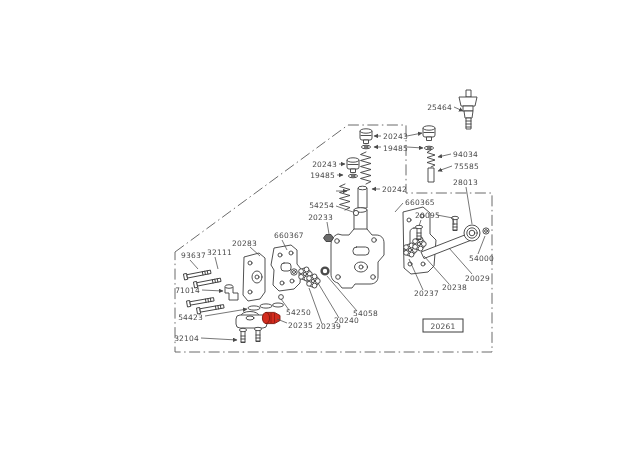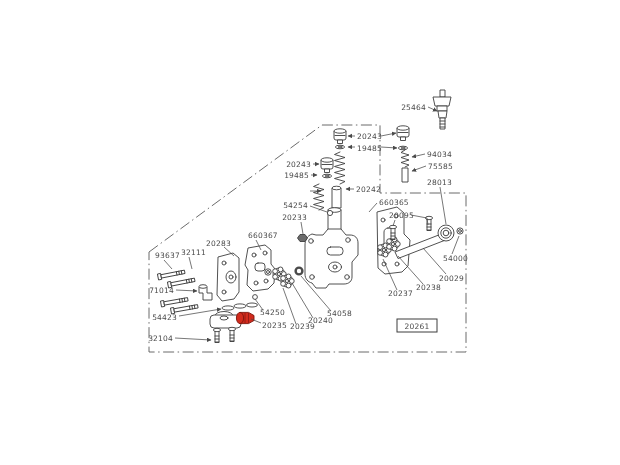--- a/index.html
+++ b/index.html
@@ -1,17 +1,17 @@
 <!DOCTYPE html>
 <html><head>
 <meta charset="utf-8">
 <style>
   html,body{margin:0;padding:0;background:#fff;}
   .stage{position:relative;width:540px;height:465px;background:#fff;overflow:hidden;
-         font-family:"DejaVu Sans",sans-serif;}
+         font-family:"DejaVu Sans",sans-serif;padding-left:26px;}
   .lbl{font:7.5px "DejaVu Sans",sans-serif;fill:#4a4a4a;letter-spacing:.2px;}
   .ln{fill:none;stroke:#3d3d3d;stroke-width:.9;stroke-linecap:round;stroke-linejoin:round;}
   .fw{fill:#ffffff;stroke:#3d3d3d;stroke-width:.9;stroke-linejoin:round;}
   .lead{fill:none;stroke:#4a4a4a;stroke-width:.75;}
   .dash{fill:none;stroke:#5a5a5a;stroke-width:.9;stroke-dasharray:11 3.5 1.5 3.5;}
   .thick{fill:none;stroke:#4a4a4a;stroke-width:2.4;}
 </style>
 </head>
 <body>
 

